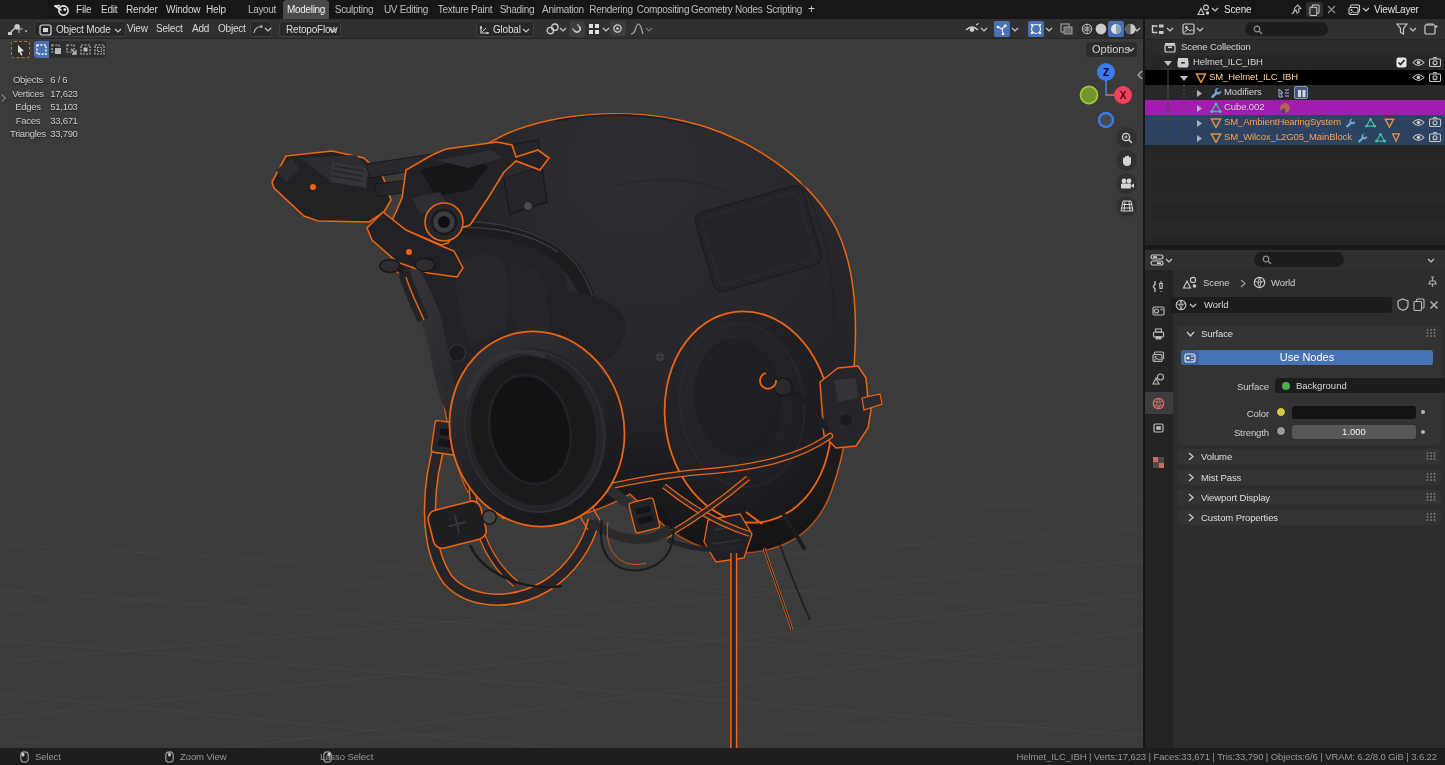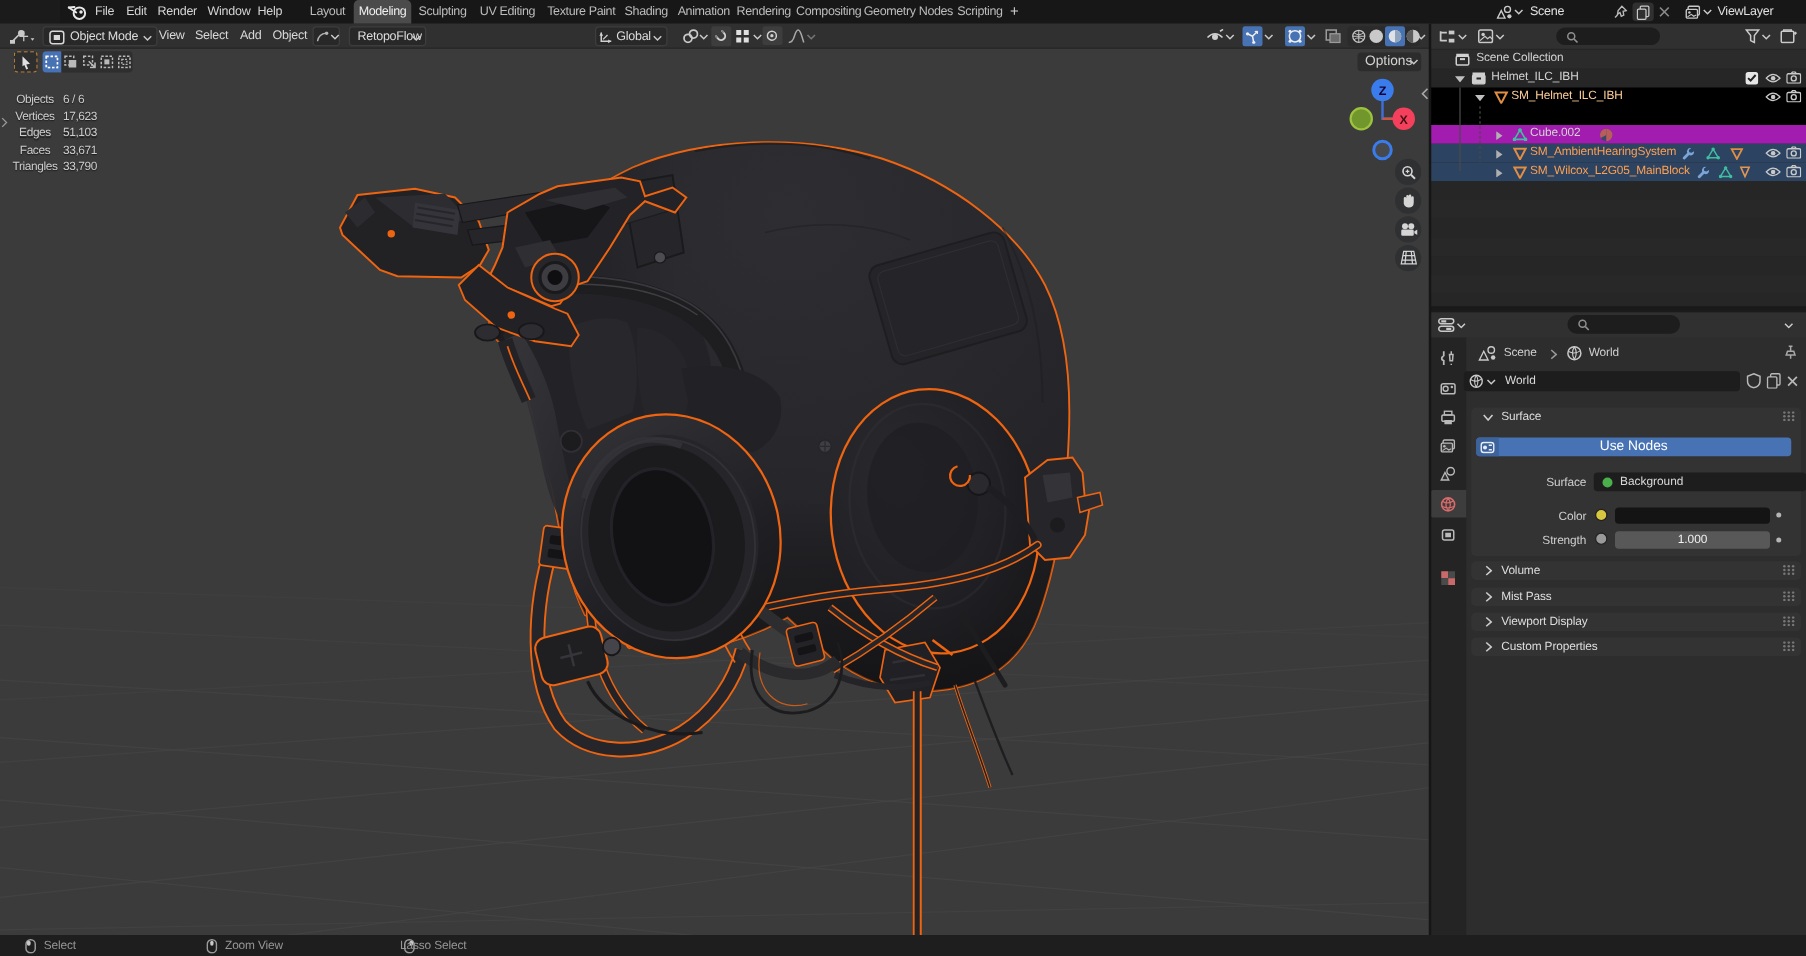--- a/index.html
+++ b/index.html
@@ -641,20 +641,39 @@
           <path d="M1,4.5 Q6.5,-1.5 12,4.5 Q6.5,10.5 1,4.5 Z" fill="none" stroke="#c9c9c9" stroke-width="1.1"></path>
           <circle cx="6.5" cy="4.5" r="1.8" fill="#c9c9c9"></circle>
         </svg>
       <svg class="abs" style="left:285px;top:2px" width="12" height="10" viewBox="0 0 12 10">
           <rect x="0.5" y="2" width="11" height="7.5" rx="1.2" fill="none" stroke="#c9c9c9" stroke-width="1.1"></rect>
           <path d="M4,2 L5,0.5 h2 L8,2" fill="none" stroke="#c9c9c9" stroke-width="1.1"></path>
           <circle cx="6" cy="5.7" r="2" fill="none" stroke="#c9c9c9" stroke-width="1.1"></circle>
         </svg>
     </div>
 
+    <div class="row" style="left:0;top:66px;width:301px;height:15px;background:#282828">
+      <svg class="abs" style="left:52px;top:5px" width="7" height="7" viewBox="0 0 7 7">
+          <path d="M1,0 L6,3.5 L1,7 Z" fill="#b0b0b0"></path>
+        </svg>
+      <svg class="abs" style="left:66px;top:2px" width="12" height="11" viewBox="0 0 12 11">
+          <path d="M8.6,1.2 a3,3 0 0 0 -3.4,4.2 L1.5,9 a1.3,1.3 0 0 0 1.8,1.8 L6.9,7.2 a3,3 0 0 0 4.2,-3.4 L9,5.2 L7,4.8 L6.6,2.8 Z" fill="#7aa5d8"></path>
+        </svg>
+      <span style="position:absolute;left:80px;top:1px">Modifiers</span>
+      <svg class="abs" style="left:133px;top:2px" width="13" height="12" viewBox="0 0 13 12">
+          <path d="M2,10 V2 l4,4 h-2.5 l2,4 z" fill="none" stroke="#9bb8dd" stroke-width="1"></path>
+          <path d="M8,3 h4 M8,6 h4 M8,9 h4" stroke="#9bb8dd" stroke-width="1.2"></path>
+        </svg>
+      <div class="abs" style="left:150px;top:1px;width:14px;height:13px;background:#44597a;border:1px solid #7d9abf;border-radius:2px">
+        <svg class="abs" style="left:2px;top:1.5px" width="9" height="9" viewBox="0 0 9 9">
+            <rect x="1" y="1" width="3" height="7" fill="#cfd8e4"></rect>
+            <rect x="5.5" y="1" width="3" height="7" fill="#cfd8e4"></rect>
+          </svg>
+      </div>
+    </div>
 
     <div class="row" style="left:0;top:81px;width:301px;height:15px;background:#a21caf">
       <svg class="abs" style="left:52px;top:5px" width="7" height="7" viewBox="0 0 7 7">
           <path d="M1,0 L6,3.5 L1,7 Z" fill="#b0b0b0"></path>
         </svg>
       <svg class="abs" style="left:66px;top:2px" width="12" height="11" viewBox="0 0 12 11">
           <path d="M6,2 L10.5,9.5 L1.5,9.5 Z" fill="none" stroke="#3fbf9f" stroke-width="1.3"></path>
           <circle cx="6" cy="2" r="1.5" fill="#3fbf9f"></circle>
           <circle cx="10.5" cy="9.5" r="1.5" fill="#3fbf9f"></circle>
           <circle cx="1.5" cy="9.5" r="1.5" fill="#3fbf9f"></circle>
@@ -984,15 +1003,16 @@
     <svg class="abs" style="left:165px;top:3px" width="9" height="12" viewBox="0 0 9 12">
         <rect x="0.8" y="0.8" width="7.4" height="10.4" rx="3.5" fill="none" stroke="#9a9a9a" stroke-width="1.2"></rect>
         <rect x="3.2" y="1.5" width="2.6" height="4" rx="1.3" fill="#c9c9c9"></rect>
       </svg>
     <span style="position:absolute;left:180px">Zoom View</span>
     <svg class="abs" style="left:323px;top:3px" width="9" height="12" viewBox="0 0 9 12">
         <rect x="0.8" y="0.8" width="7.4" height="10.4" rx="3.5" fill="none" stroke="#9a9a9a" stroke-width="1.2"></rect>
         <rect x="4.5" y="1.5" width="3" height="4" rx="1.5" fill="#c9c9c9"></rect>
       </svg>
     <span style="position:absolute;left:320px">Lasso Select</span>
+    <span style="position:absolute;right:8px">Helmet_ILC_IBH&nbsp;|&nbsp;Verts:17,623&nbsp;|&nbsp;Faces:33,671&nbsp;|&nbsp;Tris:33,790&nbsp;|&nbsp;Objects:6/6&nbsp;|&nbsp;VRAM: 6.2/8.0 GiB&nbsp;|&nbsp;3.6.22</span>
   </div>
 
 </div>
 
 </body></html>

